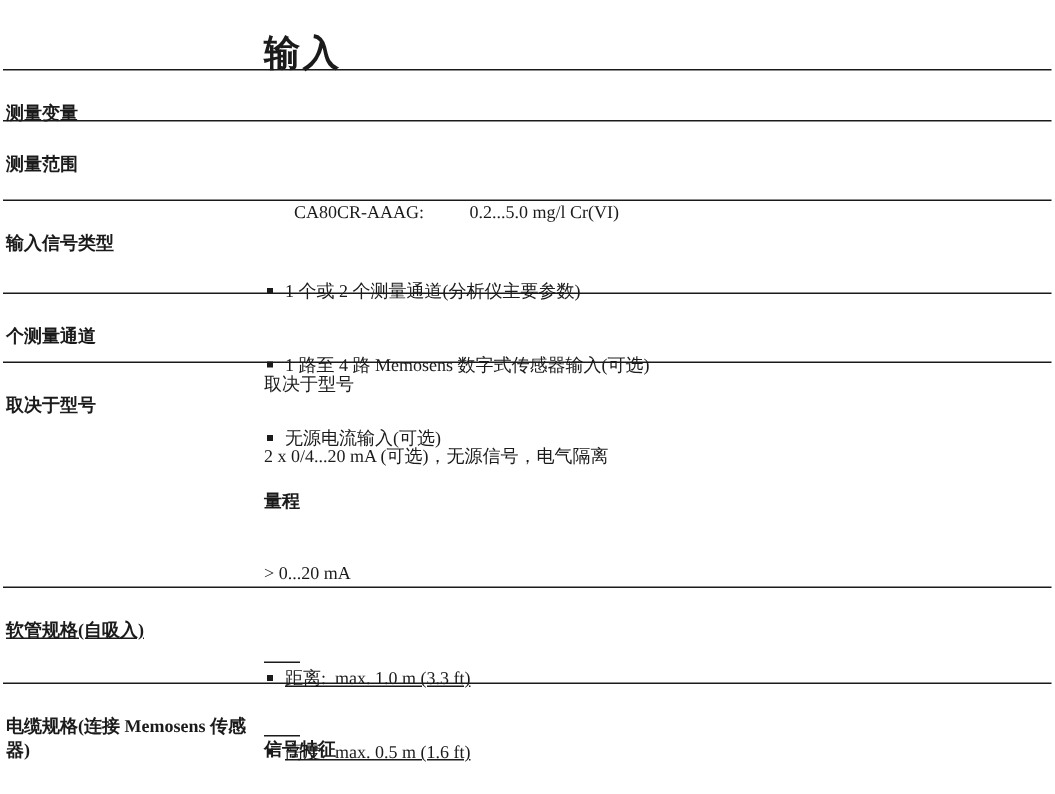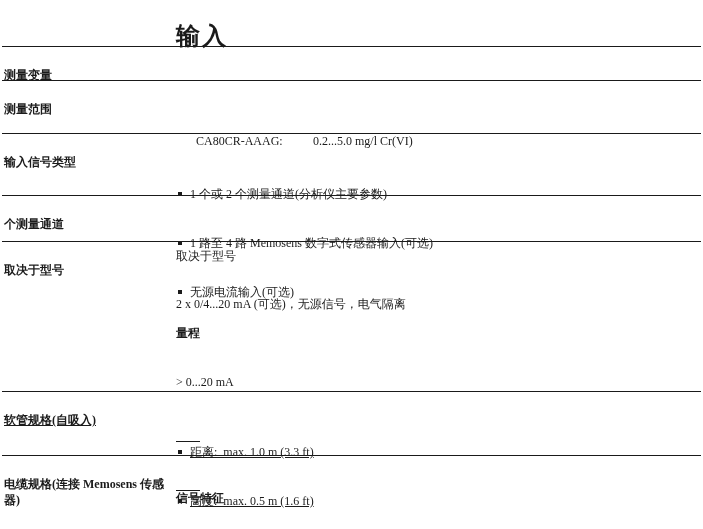--- a/index.html
+++ b/index.html
@@ -41,21 +41,21 @@
   .model-line { margin-bottom:4px; }
   .model { display:inline-block; width:117px; }
   .bullet { display:flex; margin-bottom:1px; }
   .bullet-marker {
     flex:none; width:4px; height:4px;
     background:#1b1b1b;
     margin:6px 8px 0 2px;
   }
   .bullet-text { flex:1; white-space:pre-wrap; }
   .pair { margin-bottom:5px; }
-  .pair .name { font-weight:bold;font-family:Liberation Mono, monospace; }
+  .pair .name { font-weight:bold; }
   .subscript { font-size:9px; vertical-align:-3px; }
 </style>
 </head>
 <body>
 
 <div class="doc">
 
   <h1 class="title">输入</h1>
 
   <div class="spec-table">

